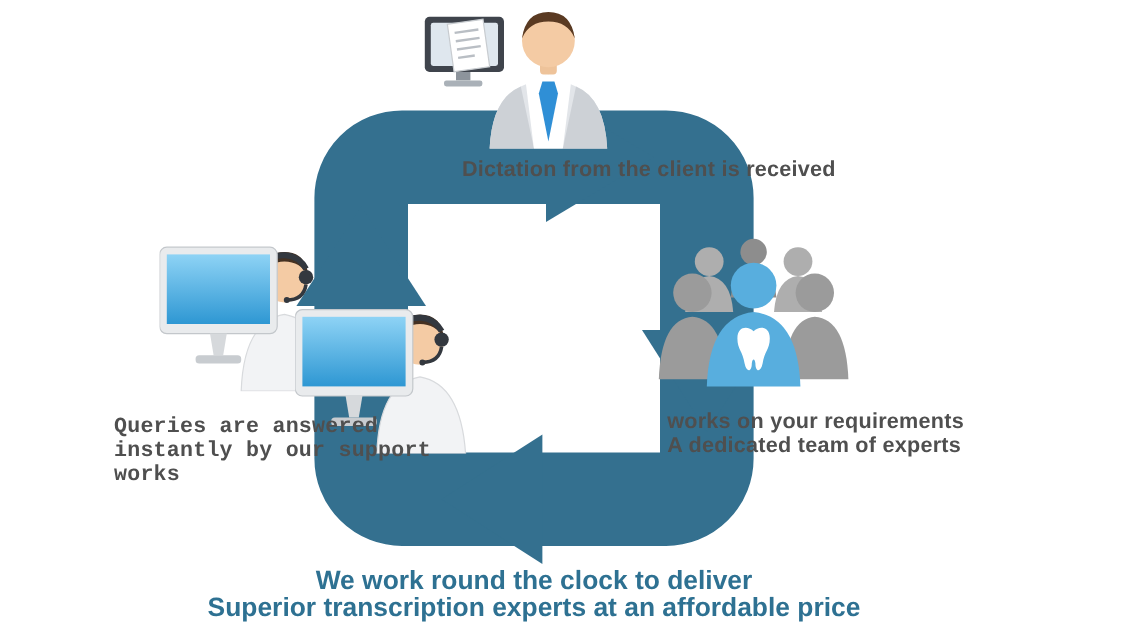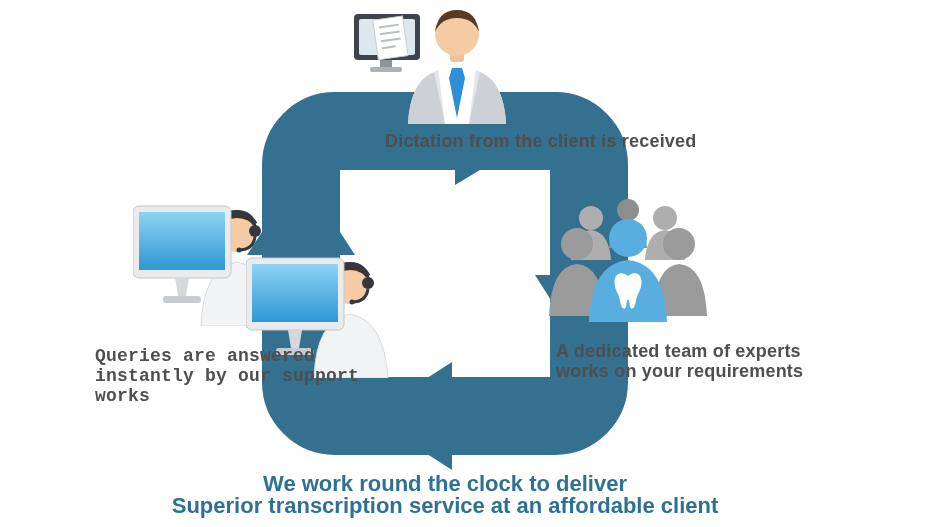--- a/index.html
+++ b/index.html
@@ -137,22 +137,22 @@
   <div class="caption top">
     <span>Dictation from the client is received</span>
   </div>
 
   <div class="caption left">
     <div>Queries are answered</div>
     <div>instantly by our support works</div>
   </div>
 
   <div class="caption right">
+    <div>works on your requirements</div>
     <div>A dedicated team of experts</div>
-    <div>works on your requirements</div>
   </div>
 
   <div class="footer">
     <div>We work round the clock to deliver</div>
-    <div>Superior transcription service at an affordable client</div>
+    <div>Superior transcription experts at an affordable price</div>
   </div>
 
 </div>
 
 </body></html>

